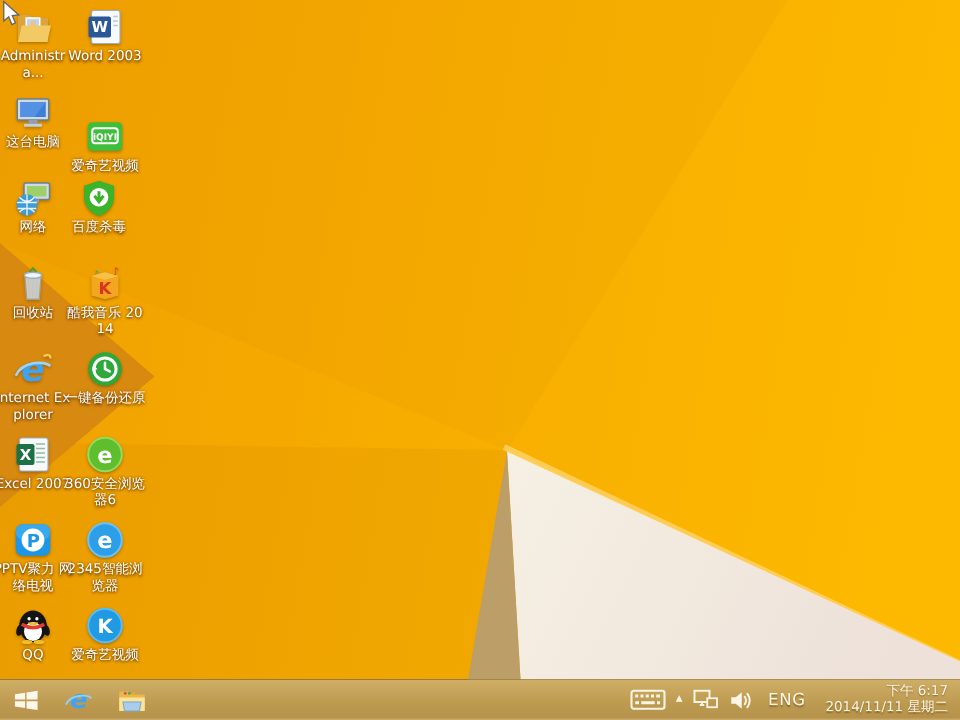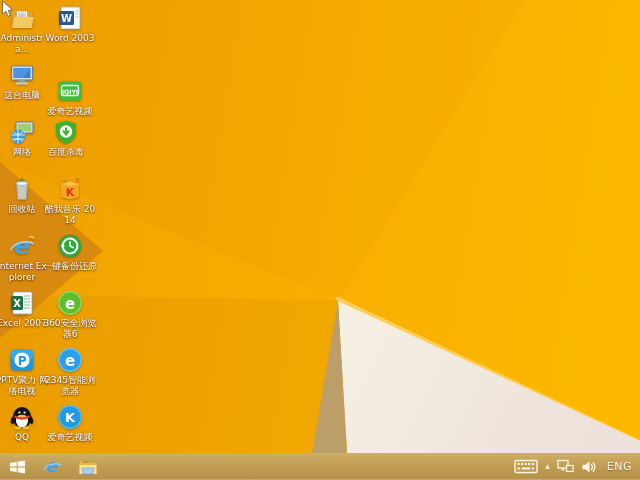--- a/index.html
+++ b/index.html
@@ -311,15 +311,19 @@
           <rect x="9.5" y="6.5" width="6.5" height="6" fill="#bd9a50" stroke="#fbf6e6" stroke-width="1.2"></rect>
         </svg>
       </div>
       <div class="tray-ic">
         <svg width="16" height="14" viewBox="0 0 16 14">
           <path d="M1.5 4.8 H4.5 L8.5 1.5 V12.5 L4.5 9.2 H1.5 Z" fill="#fbf6e6"></path>
           <path d="M10.5 4.5 Q12.2 7 10.5 9.5 M12.3 2.6 Q15.3 7 12.3 11.4" stroke="#fbf6e6" stroke-width="1.3" fill="none" stroke-linecap="round"></path>
         </svg>
       </div>
       <div class="lang">ENG</div>
+      <div class="clock">
+        <div>下午 6:17</div>
+        <div>2014/11/11 星期二</div>
+      </div>
     </div>
   </div>
 </div>
 
 </body></html>

